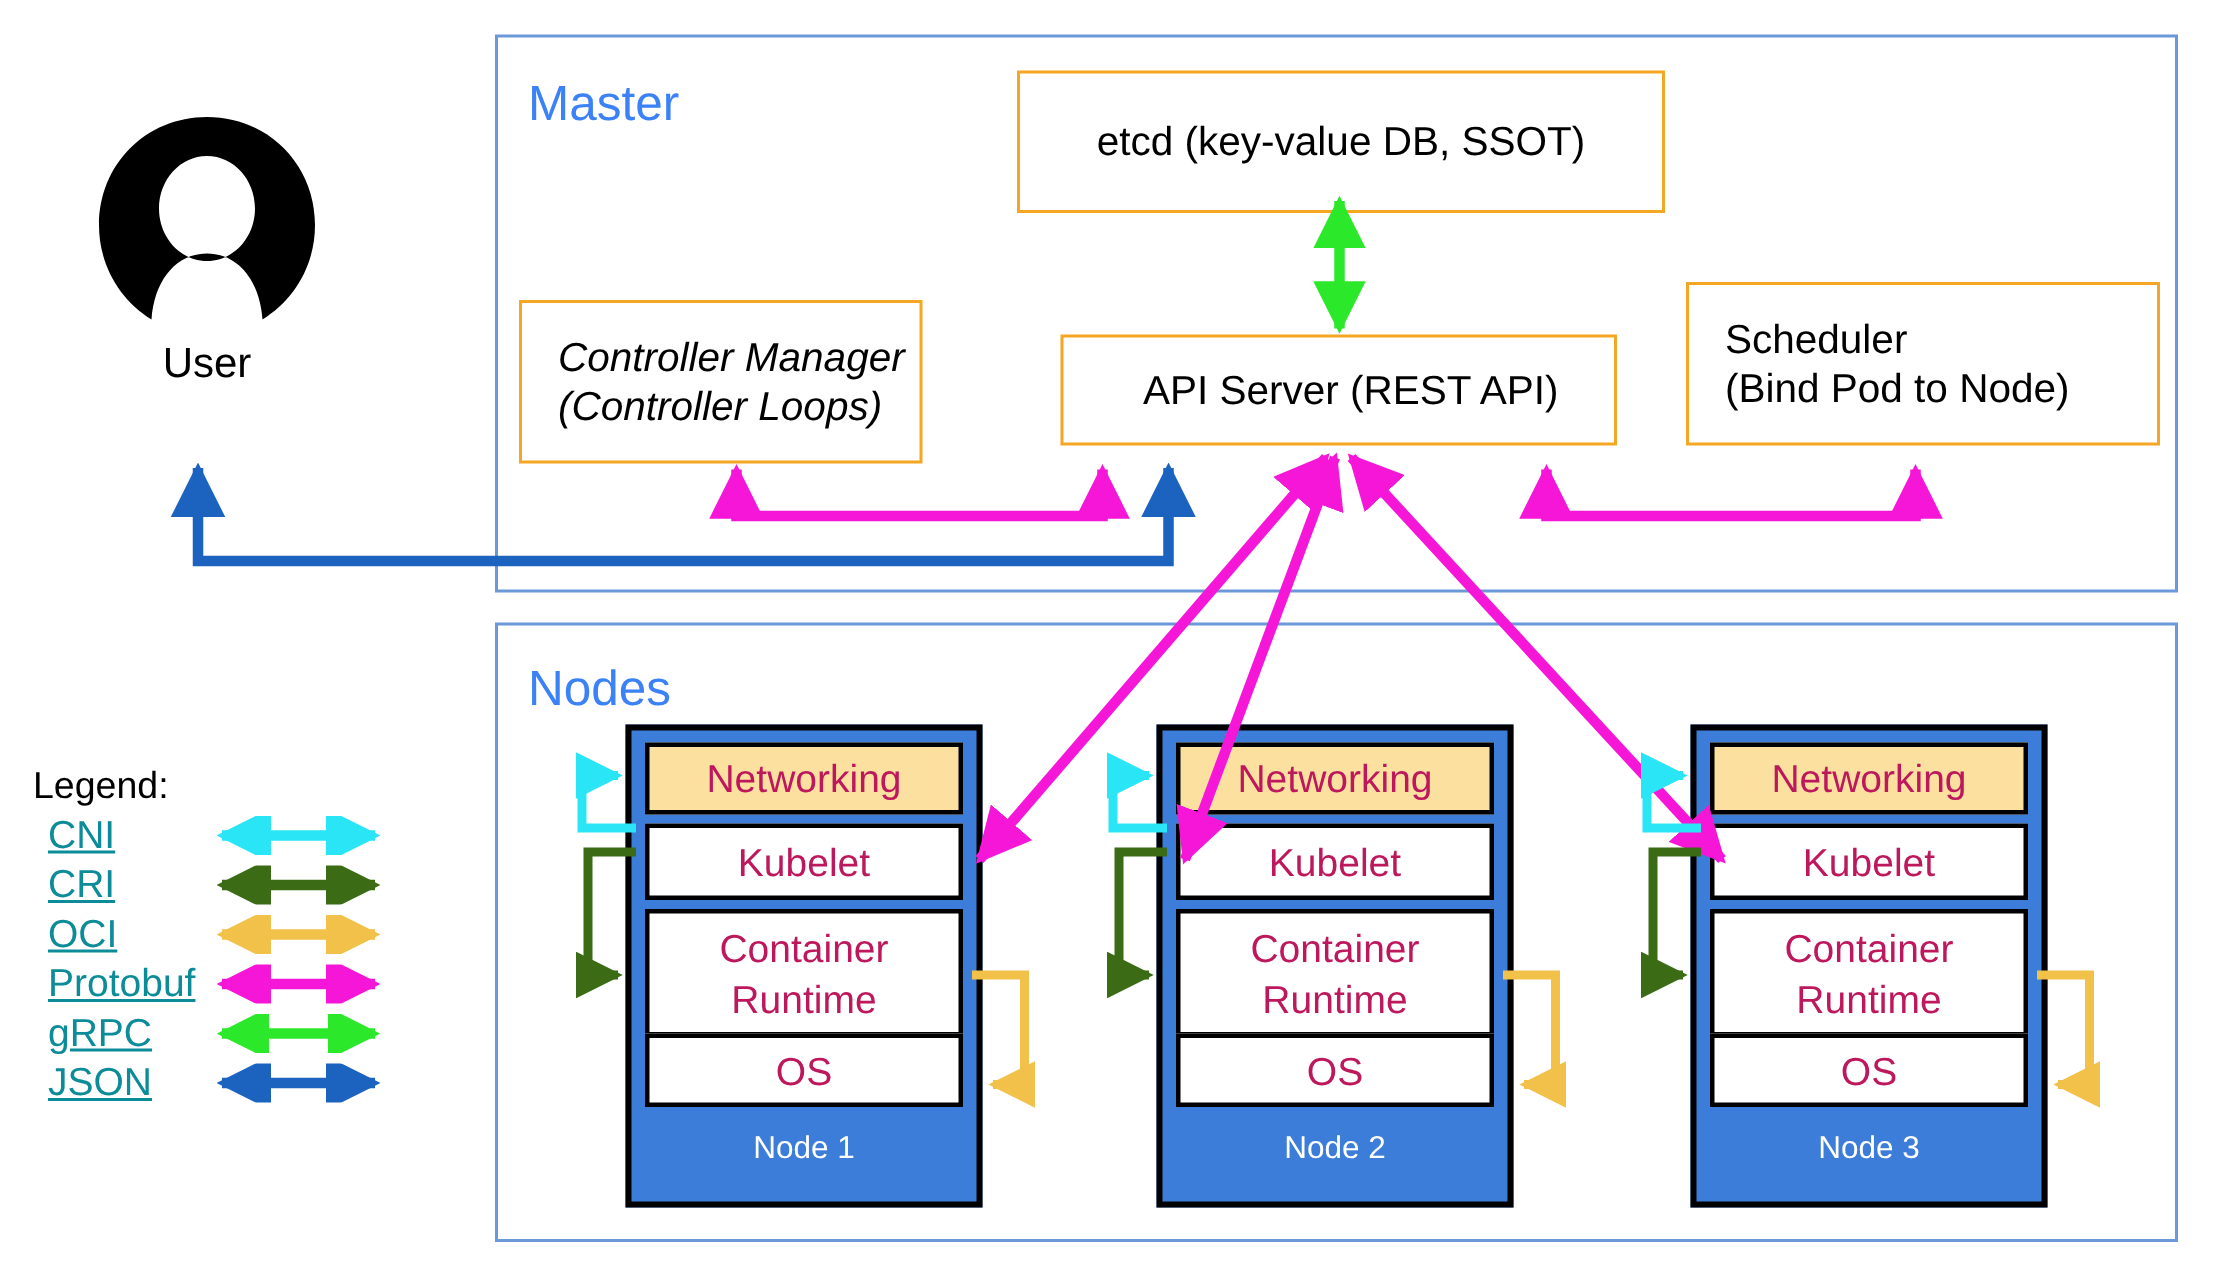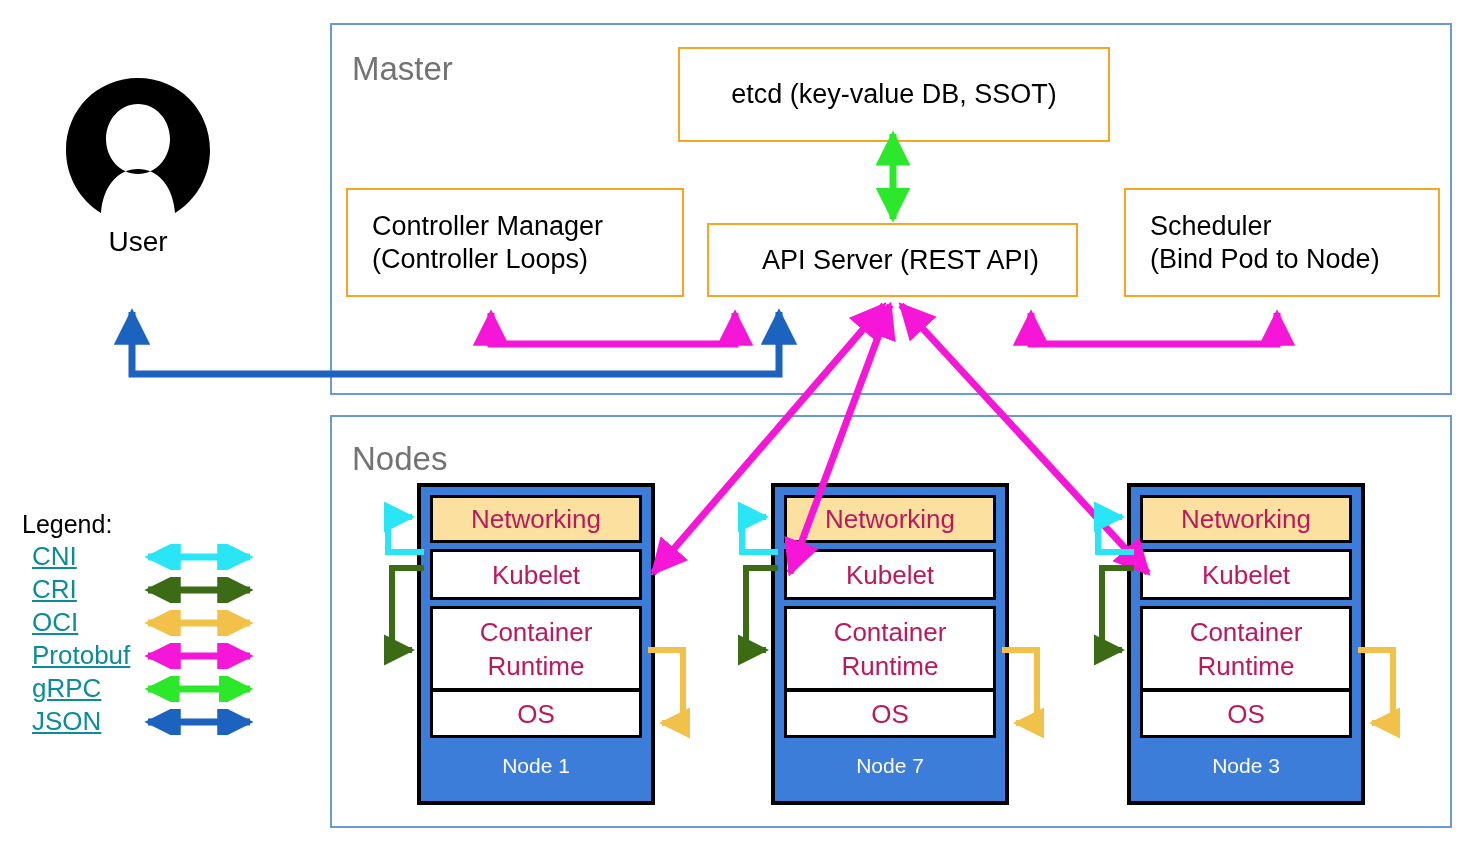--- a/index.html
+++ b/index.html
@@ -5,30 +5,30 @@
   html,body{margin:0;padding:0;background:#fff;}
   body{width:1475px;height:852px;position:relative;overflow:hidden;
        font-family:"Liberation Sans",sans-serif;color:#000;}
 
   #canvas{position:absolute;left:0;top:0;width:1475px;height:852px;}
 
   
   .group-box{position:absolute;border:2px solid #6A98D8;background:#fff;box-sizing:border-box;}
   #master-group{left:330px;top:23px;width:1122px;height:372px;}
   #nodes-group{left:330px;top:415px;width:1122px;height:413px;}
-  .group-title{position:absolute;font-size:33px;line-height:33px;color:#737373;white-space:nowrap;}
+  .group-title{position:absolute;font-size:33px;line-height:33px;color:#3b82f6;white-space:nowrap;}
   #master-title{left:352px;top:52px;}
   #nodes-title{left:352px;top:442px;}
 
   
   .mbox{position:absolute;border:2px solid #F5A623;background:#fff;box-sizing:border-box;
         display:flex;align-items:center;padding-left:24px;}
   .mbox .lines{font-size:27px;line-height:33px;color:#000;white-space:pre-line;text-align:left;}
   #etcd-box{left:678px;top:47px;width:432px;height:95px;justify-content:center;padding-left:0;}
-  #ctrl-box{left:346px;top:188px;width:338px;height:109px;}
+  #ctrl-box{left:346px;top:200px;width:269px;height:109px;font-style:italic;}
   #api-box{left:707px;top:223px;width:371px;height:74px;justify-content:center;padding-left:16px;}
   #sched-box{left:1124px;top:188px;width:316px;height:109px;}
 
   
   #user-wrap{position:absolute;left:62px;top:74px;width:152px;height:210px;}
   #user-icon{position:absolute;left:0;top:0;width:152px;height:148px;}
   #user-label{position:absolute;left:0;top:152px;width:152px;text-align:center;
               font-size:28px;line-height:32px;color:#000;}
 
   
@@ -93,21 +93,21 @@
   <div class="node-layer layer-kubelet">Kubelet</div>
   <div class="node-layer layer-runtime">Container Runtime</div>
   <div class="node-layer layer-os">OS</div>
   <div class="node-name">Node 1</div>
 </div>
 <div class="node" id="node-2">
   <div class="node-layer layer-net">Networking</div>
   <div class="node-layer layer-kubelet">Kubelet</div>
   <div class="node-layer layer-runtime">Container Runtime</div>
   <div class="node-layer layer-os">OS</div>
-  <div class="node-name">Node 7</div>
+  <div class="node-name">Node 2</div>
 </div>
 <div class="node" id="node-3">
   <div class="node-layer layer-net">Networking</div>
   <div class="node-layer layer-kubelet">Kubelet</div>
   <div class="node-layer layer-runtime">Container Runtime</div>
   <div class="node-layer layer-os">OS</div>
   <div class="node-name">Node 3</div>
 </div>
 
 <svg id="canvas">

